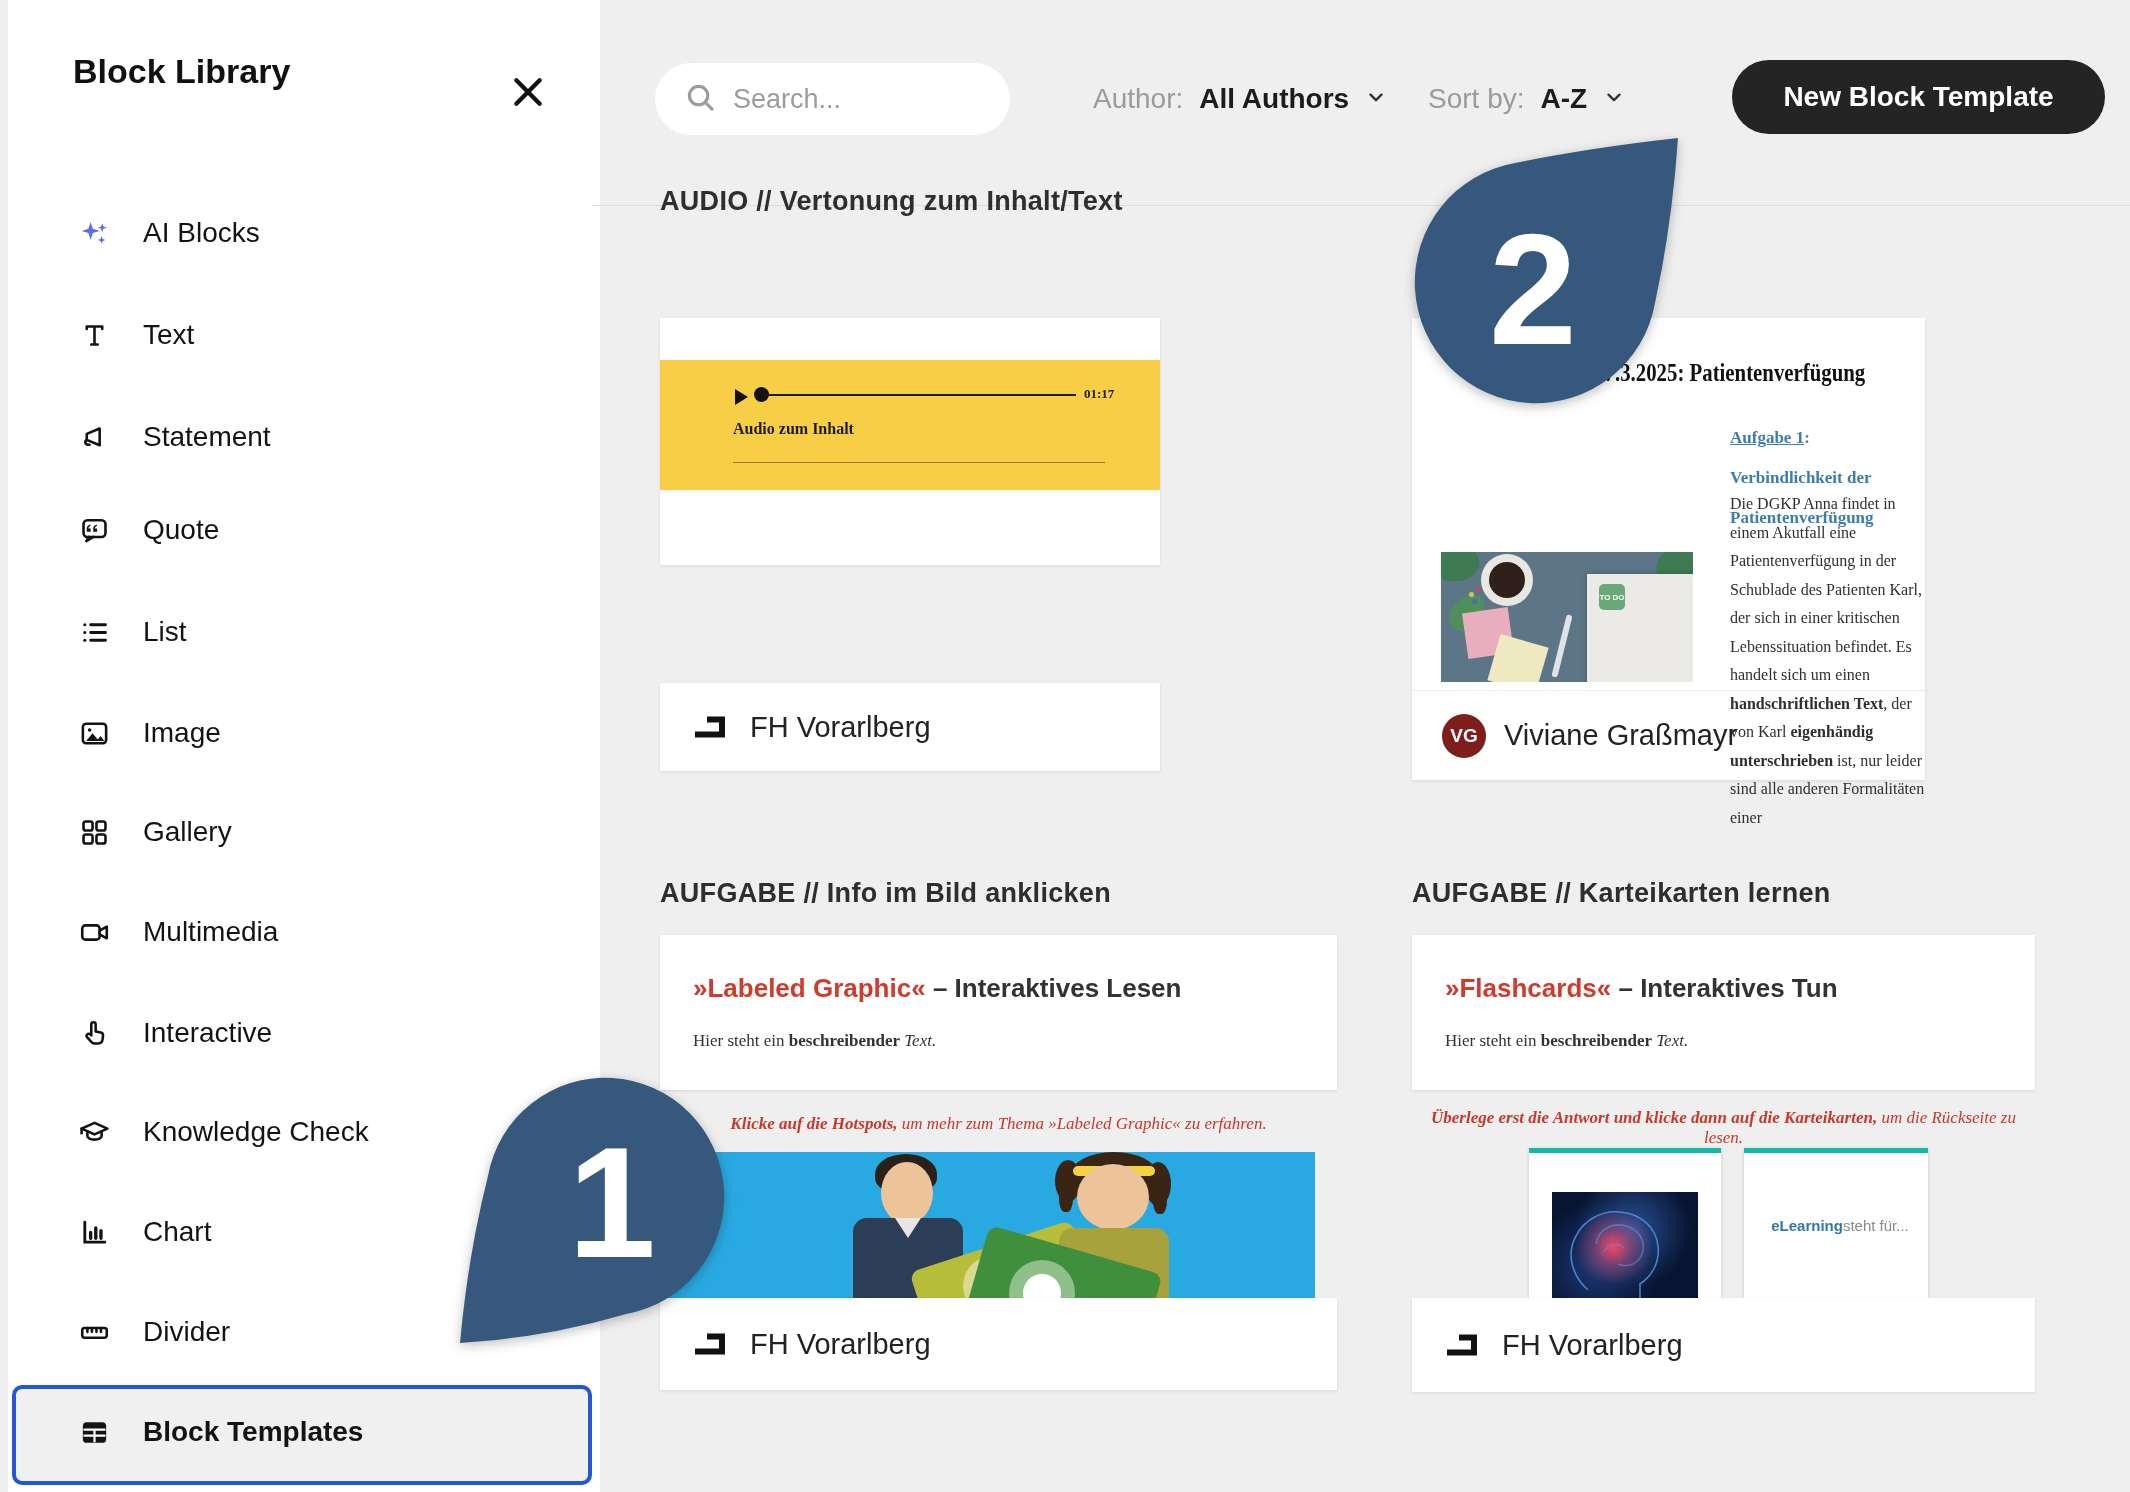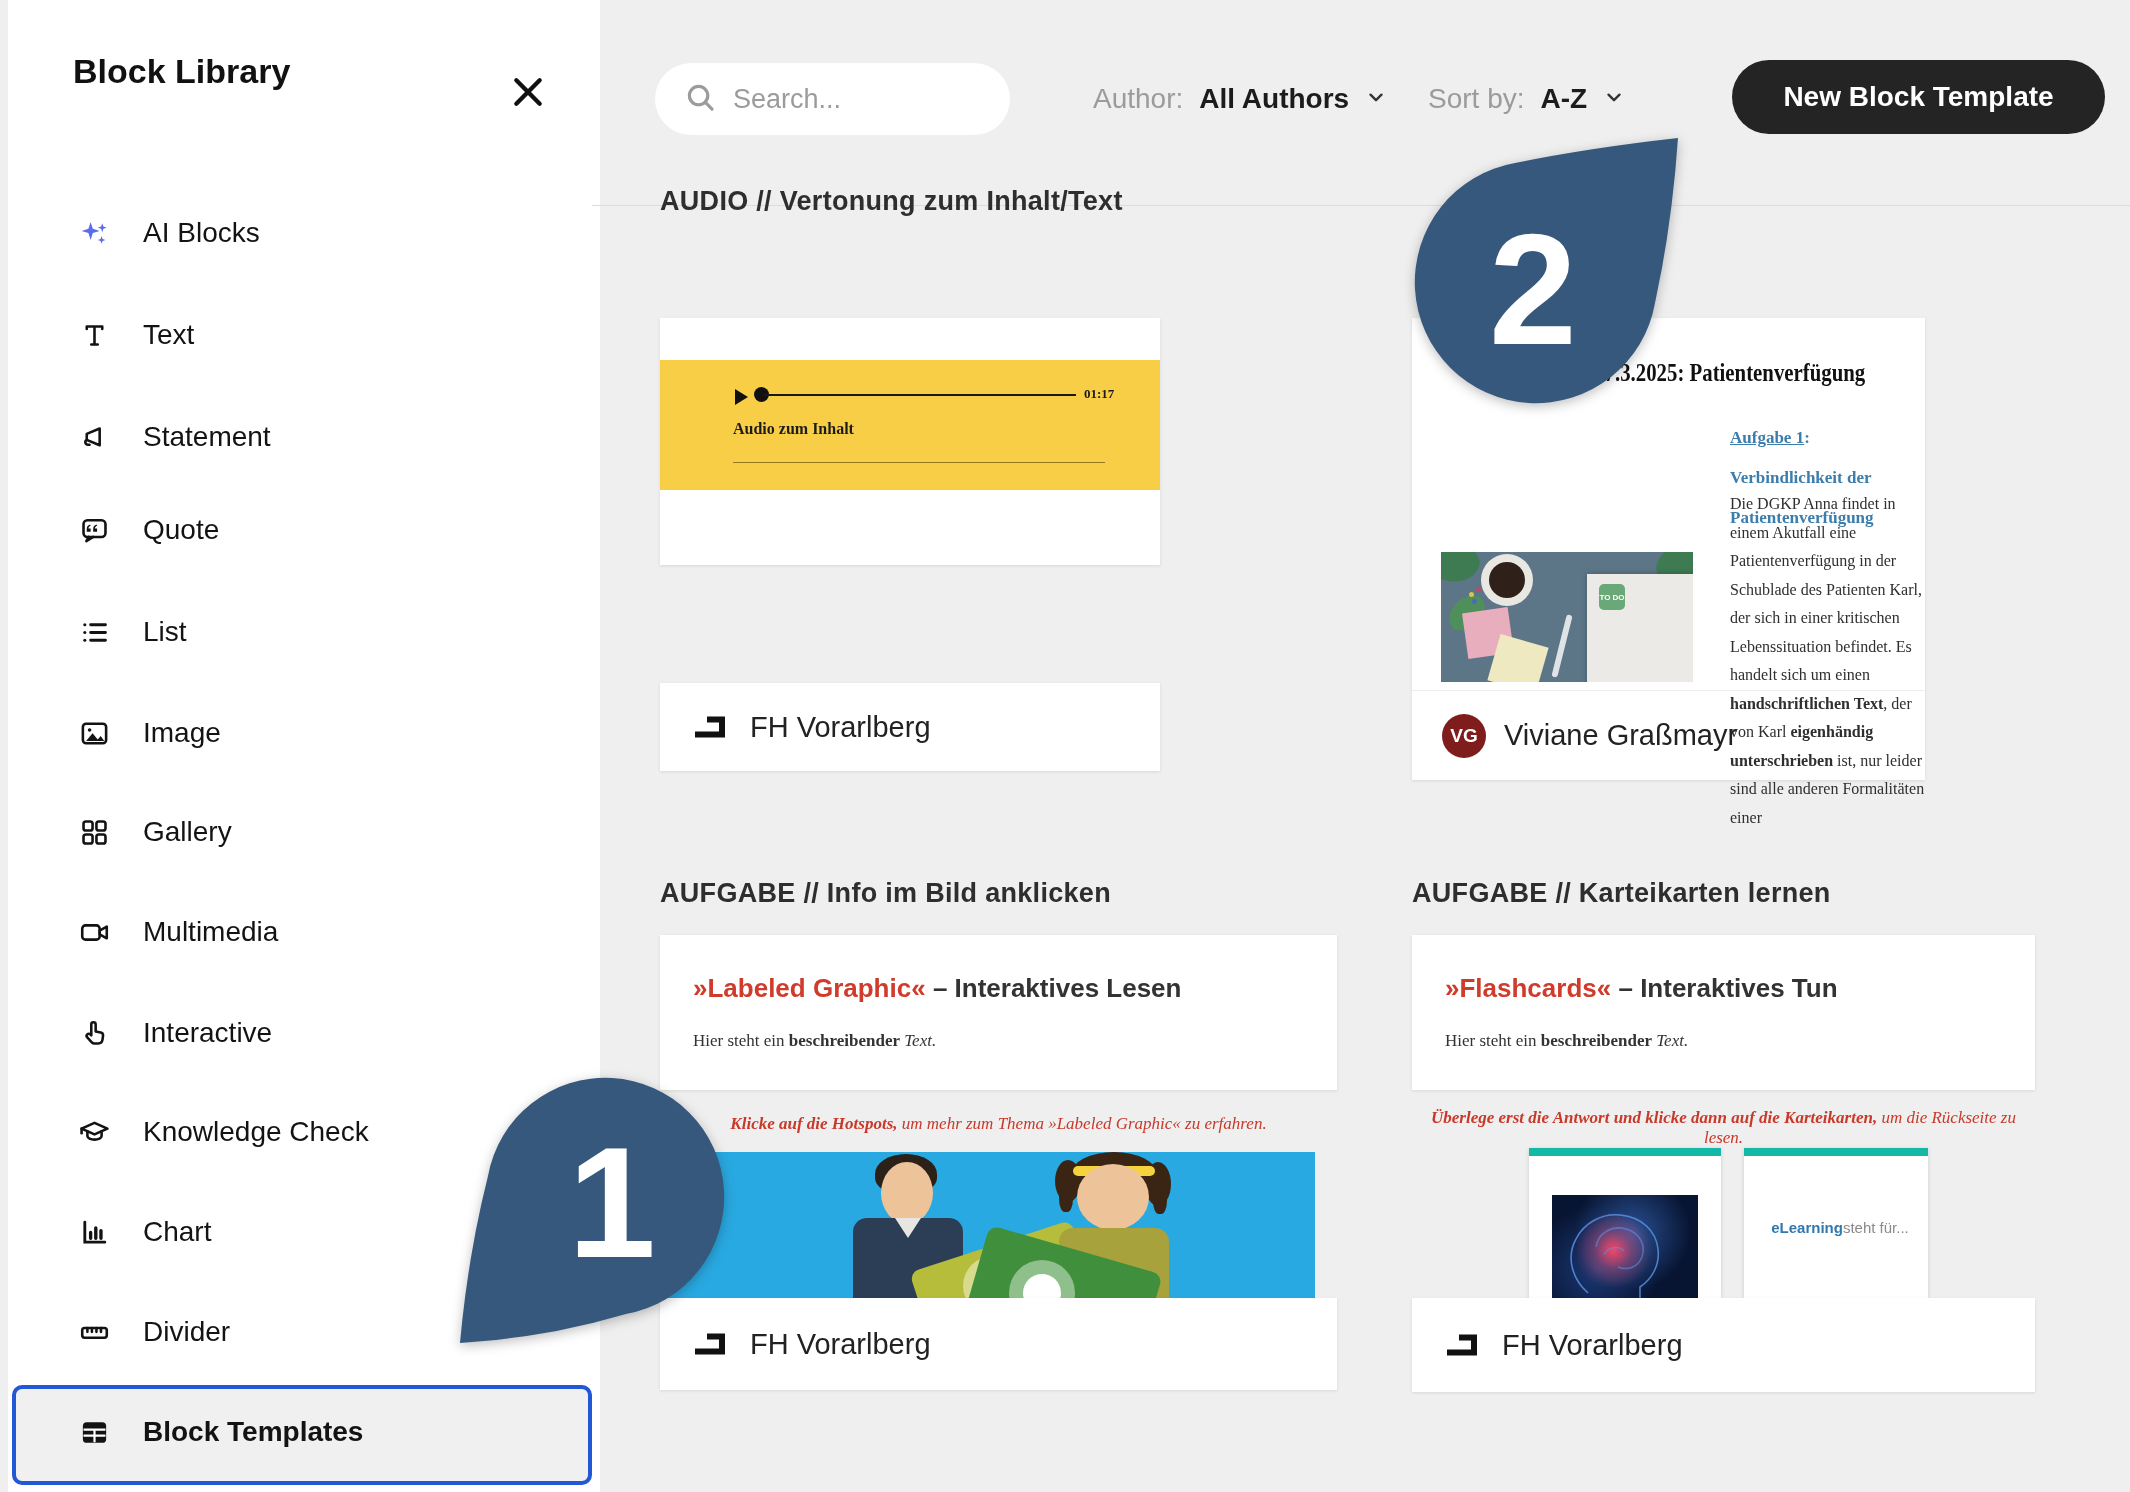--- a/index.html
+++ b/index.html
@@ -63,21 +63,21 @@
   .red-line .b{font-weight:bold;}
   
   .scene{position:absolute;left:663px;top:1152px;width:652px;height:146px;background:#29a9e1;overflow:hidden;}
   .head{position:absolute;border-radius:50%;background:#edc39a;}
   .hairm{position:absolute;background:#2b2118;border-radius:50% 50% 40% 40%;}
   .bodym{position:absolute;background:#2c3d56;border-radius:14px 14px 0 0;}
   .collar{position:absolute;background:#e8e6e0;}
   .podium{position:absolute;border-radius:10px;}
   .pod-ring{position:absolute;border-radius:50%;}
   
-  .ftile{position:absolute;background:#fff;border-top:8px solid #14b8a6;box-shadow:0 1px 4px rgba(0,0,0,.15);box-sizing:border-box;padding-left:8px;}
+  .ftile{position:absolute;background:#fff;border-top:5px solid #14b8a6;box-shadow:0 1px 4px rgba(0,0,0,.15);box-sizing:border-box;padding-left:8px;}
   .brain{position:absolute;left:23px;top:39px;width:146px;height:106px;background:#081532;overflow:hidden;}
   .ftext{width:100%;height:100%;display:flex;align-items:center;justify-content:center;font-size:15px;white-space:nowrap;}
   .ftext .acc{color:#3178ad;font-weight:bold;}
   .ftext .rest{color:#8a8a8a;}
   
   .leaf{position:absolute;background:#3e7a52;border-radius:60% 40% 60% 40%;}
   
   .annotation-layer{position:absolute;left:0;top:0;width:2130px;height:1492px;pointer-events:none;z-index:60;}
 </style>
 </head>

